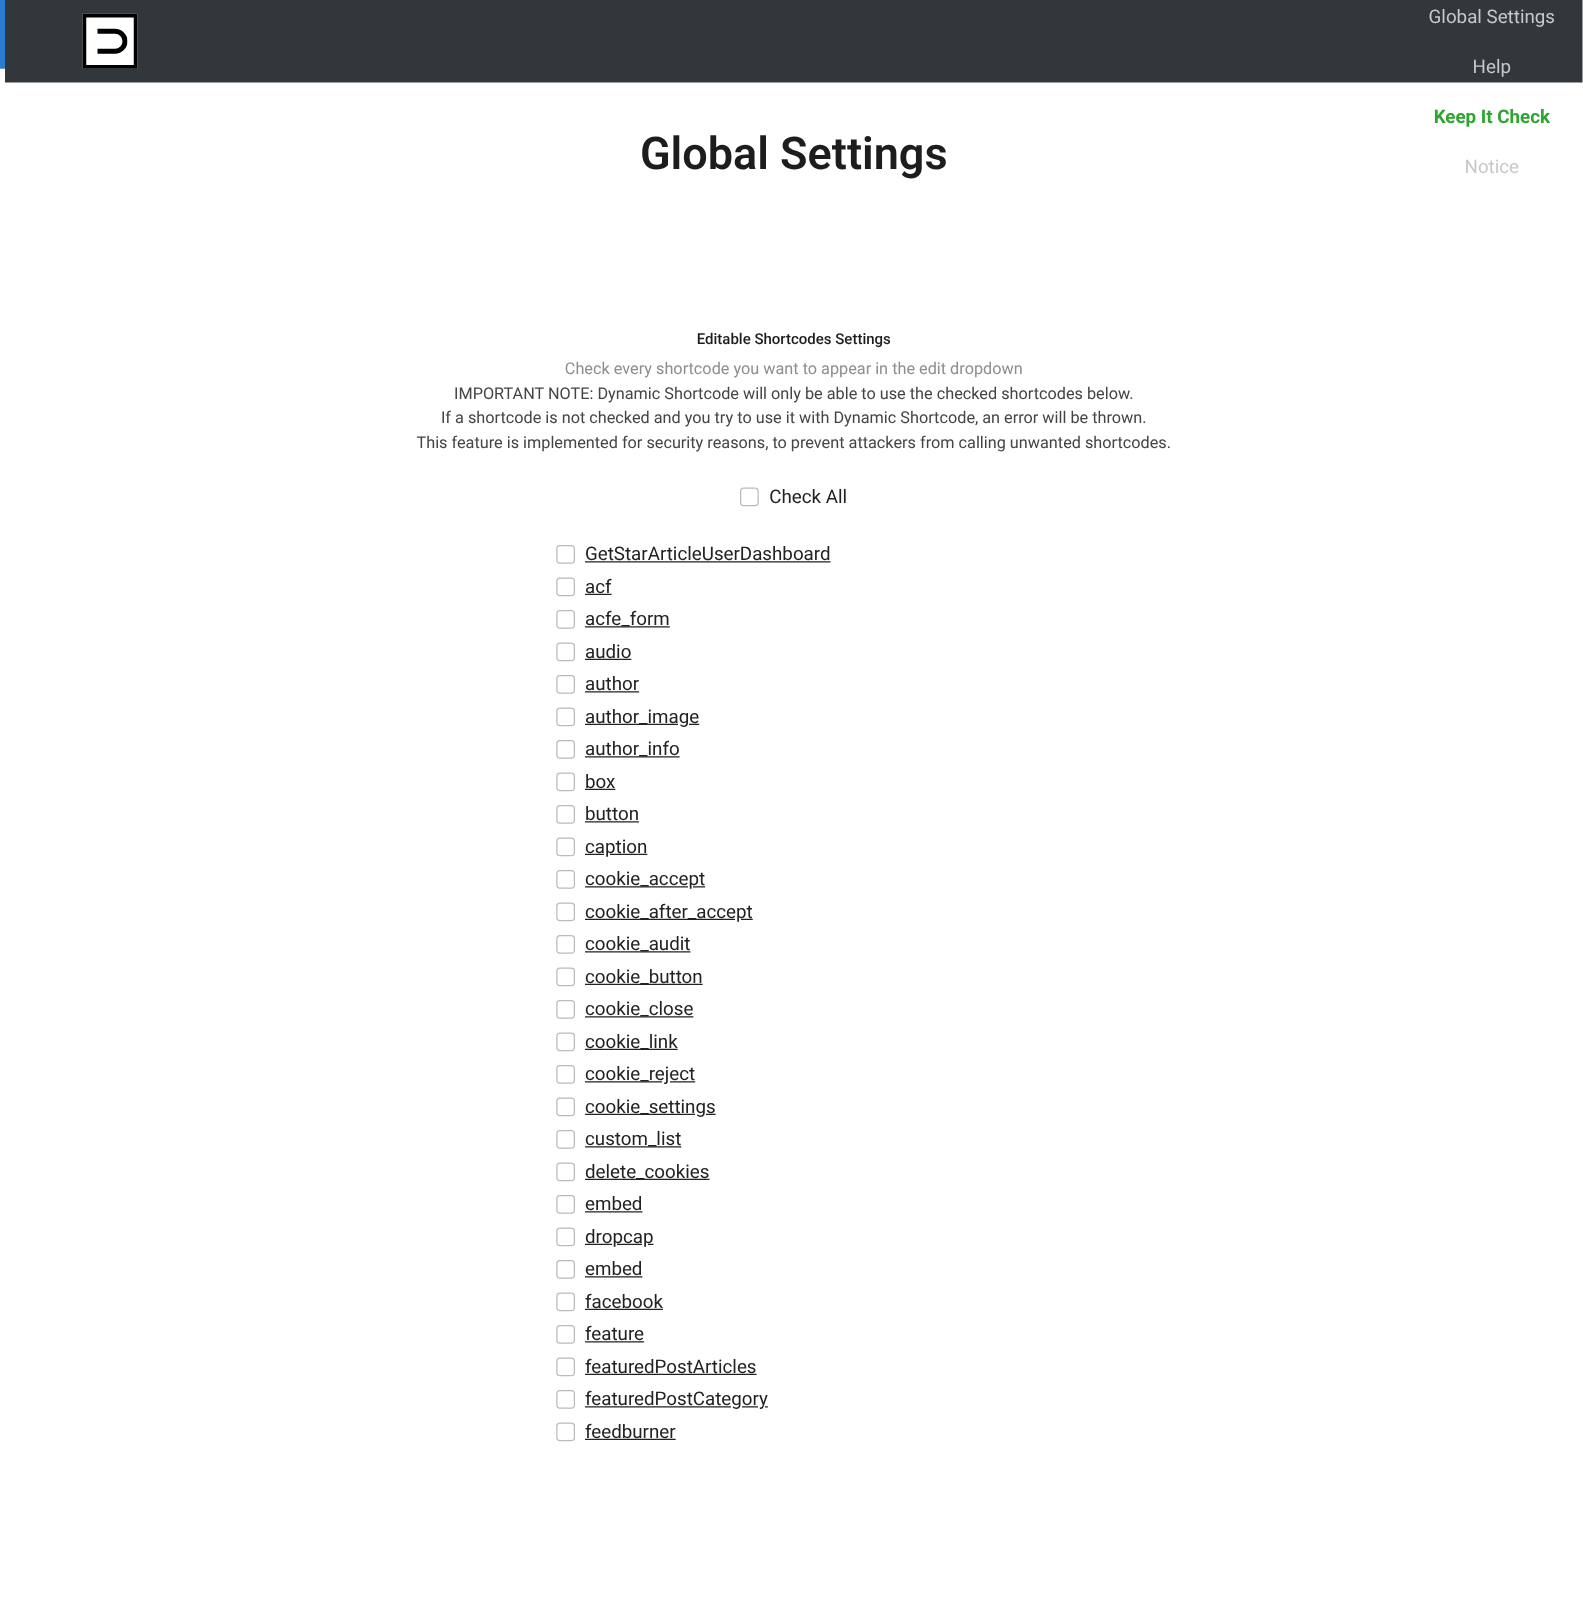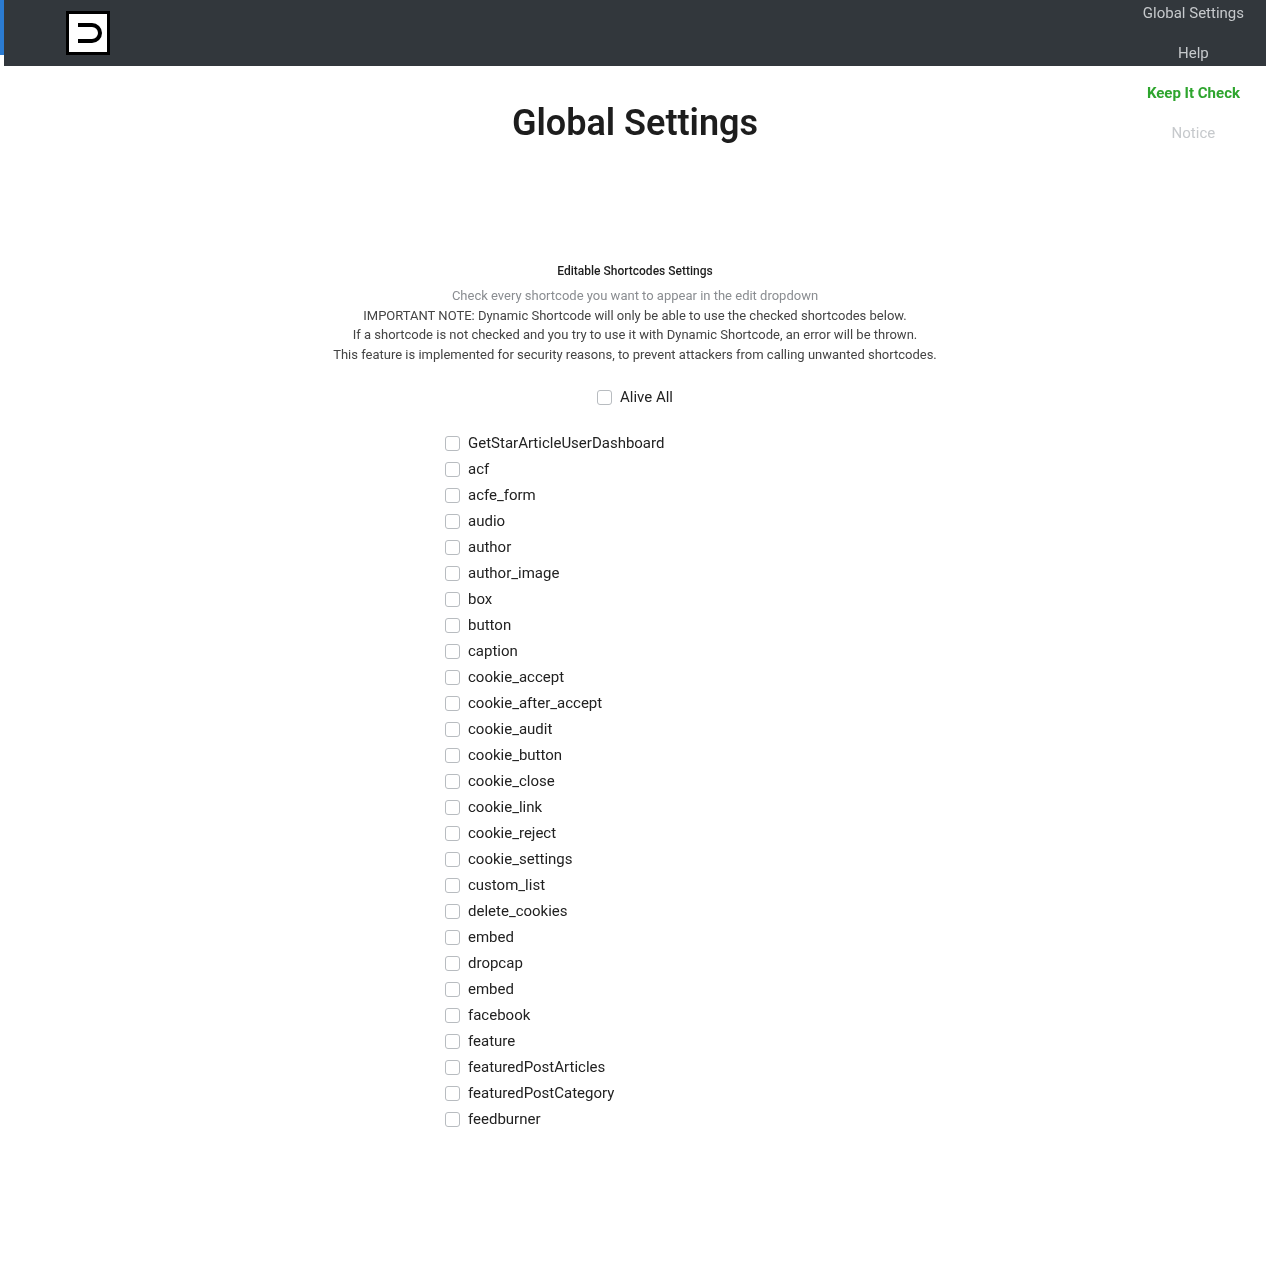--- a/index.html
+++ b/index.html
@@ -102,20 +102,21 @@
     width: 15px; height: 15px;
     border-radius: 3px;
     border: 1px solid #b8bcc0;
     appearance: none;
     background: #fff;
     cursor: pointer;
   }
   .shortcode-list {
     margin: 24px auto 0;
     width: 380px;
+    text-decoration: underline;
   }
   .shortcode-row {
     display: flex;
     align-items: center;
     gap: 8px;
     padding: 4px 0;
     font-size: 15px;
     color: #222;
   }
   .shortcode-row input[type="checkbox"] {
@@ -156,21 +157,21 @@
 
     <div class="desc-block">
       <div class="light">Check every shortcode you want to appear in the edit dropdown</div>
       <div class="bold">IMPORTANT NOTE: Dynamic Shortcode will only be able to use the checked shortcodes below.</div>
       <div class="bold">If a shortcode is not checked and you try to use it with Dynamic Shortcode, an error will be thrown.</div>
       <div class="bold">This feature is implemented for security reasons, to prevent attackers from calling unwanted shortcodes.</div>
     </div>
 
     <label class="toggle-all">
       <input type="checkbox" style="">
-      <span>Alive All</span>
+      <span>Check All</span>
     </label>
 
     <div class="shortcode-list" id="shortcode-list">
         <label class="shortcode-row">
           <input type="checkbox" style="">
           <span>GetStarArticleUserDashboard</span>
         </label>
         <label class="shortcode-row">
           <input type="checkbox" style="">
           <span>acf</span>
@@ -183,20 +184,24 @@
           <input type="checkbox" style="">
           <span>audio</span>
         </label>
         <label class="shortcode-row">
           <input type="checkbox" style="">
           <span>author</span>
         </label>
         <label class="shortcode-row">
           <input type="checkbox" style="">
           <span>author_image</span>
+        </label>
+        <label class="shortcode-row">
+          <input type="checkbox" style="">
+          <span>author_info</span>
         </label>
         <label class="shortcode-row">
           <input type="checkbox" style="">
           <span>box</span>
         </label>
         <label class="shortcode-row">
           <input type="checkbox" style="">
           <span>button</span>
         </label>
         <label class="shortcode-row">

